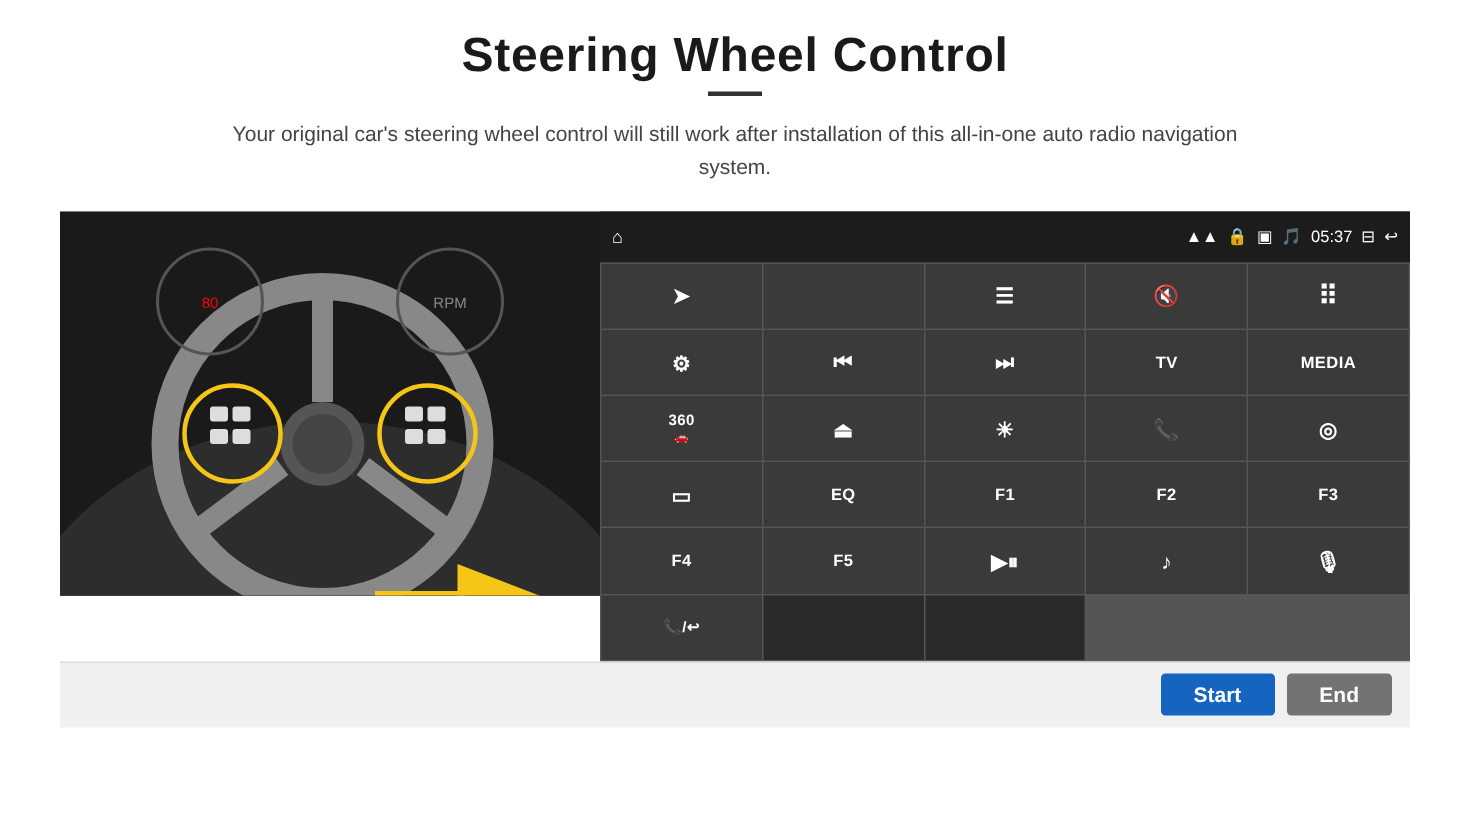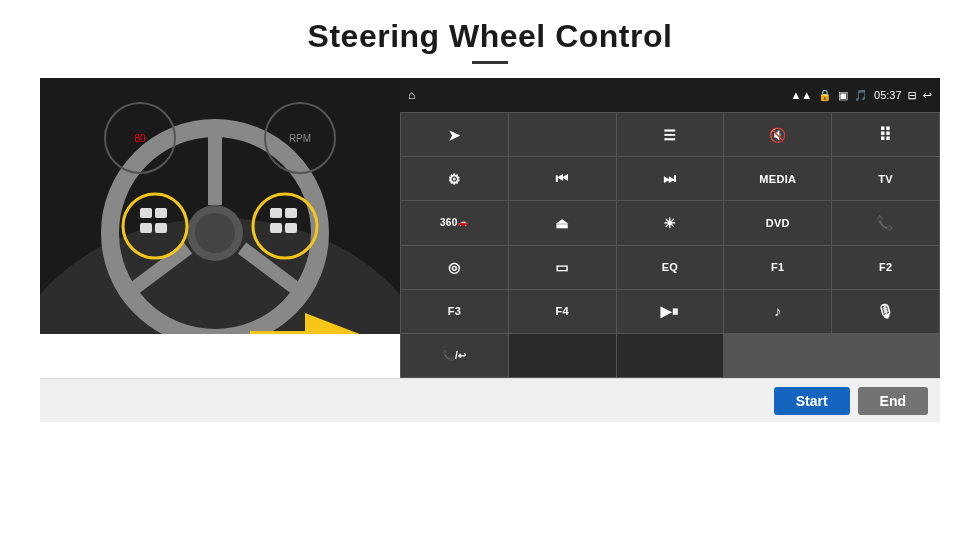--- a/index.html
+++ b/index.html
@@ -159,20 +159,21 @@
       background: #9e9e9e;
       color: #fff;
     }
   </style>
 </head>
 <body>
 
 <div class="page-container">
   <h1 class="title">Steering Wheel Control</h1>
   <div class="title-divider"></div>
+  <p class="subtitle">Your original car's steering wheel control will still work after installation of this all-in-one auto radio navigation system.</p>
 
   <div class="content-row">
 
     <div class="wheel-image">
       <svg width="360" height="300" viewBox="0 0 360 300">
 
         <rect width="360" height="300" fill="#1a1a1a"></rect>
 
         <ellipse cx="180" cy="320" rx="220" ry="180" fill="#2d2d2d"></ellipse>
 
@@ -246,50 +247,50 @@
 
         <button class="ctrl-btn">
             <span class="btn-icon">⚙</span>
           </button>
         <button class="ctrl-btn">
             <span class="btn-icon">⏮</span>
           </button>
         <button class="ctrl-btn">
             <span class="btn-icon">⏭</span>
           </button>
+        <button class="ctrl-btn">TV</button>
         <button class="ctrl-btn">MEDIA</button>
-        <button class="ctrl-btn">TV</button>
-
-        <button class="ctrl-btn" style="font-size:9px;gap:1px">
+
+        <button class="ctrl-btn" style="font-size:9px;flex-direction:column;gap:1px">
             <span style="font-size:10px">360</span>
             <span style="font-size:8px">🚗</span>
           </button>
         <button class="ctrl-btn">
             <span class="btn-icon">⏏</span>
           </button>
         <button class="ctrl-btn">
             <span class="btn-icon">☀</span>
           </button>
-        <button class="ctrl-btn">DVD</button>
 
         <button class="ctrl-btn">
             <span class="btn-icon">📞</span>
           </button>
         <button class="ctrl-btn">
             <span class="btn-icon">◎</span>
           </button>
         <button class="ctrl-btn">
             <span class="btn-icon">▭</span>
           </button>
         <button class="ctrl-btn">EQ</button>
         <button class="ctrl-btn">F1</button>
 
         <button class="ctrl-btn">F2</button>
         <button class="ctrl-btn">F3</button>
         <button class="ctrl-btn">F4</button>
+        <button class="ctrl-btn">F5</button>
         <button class="ctrl-btn">
             <span class="btn-icon">▶⏸</span>
           </button>
 
         <button class="ctrl-btn">
             <span class="btn-icon">♪</span>
           </button>
         <button class="ctrl-btn">
             <span class="btn-icon">🎙</span>
           </button>

